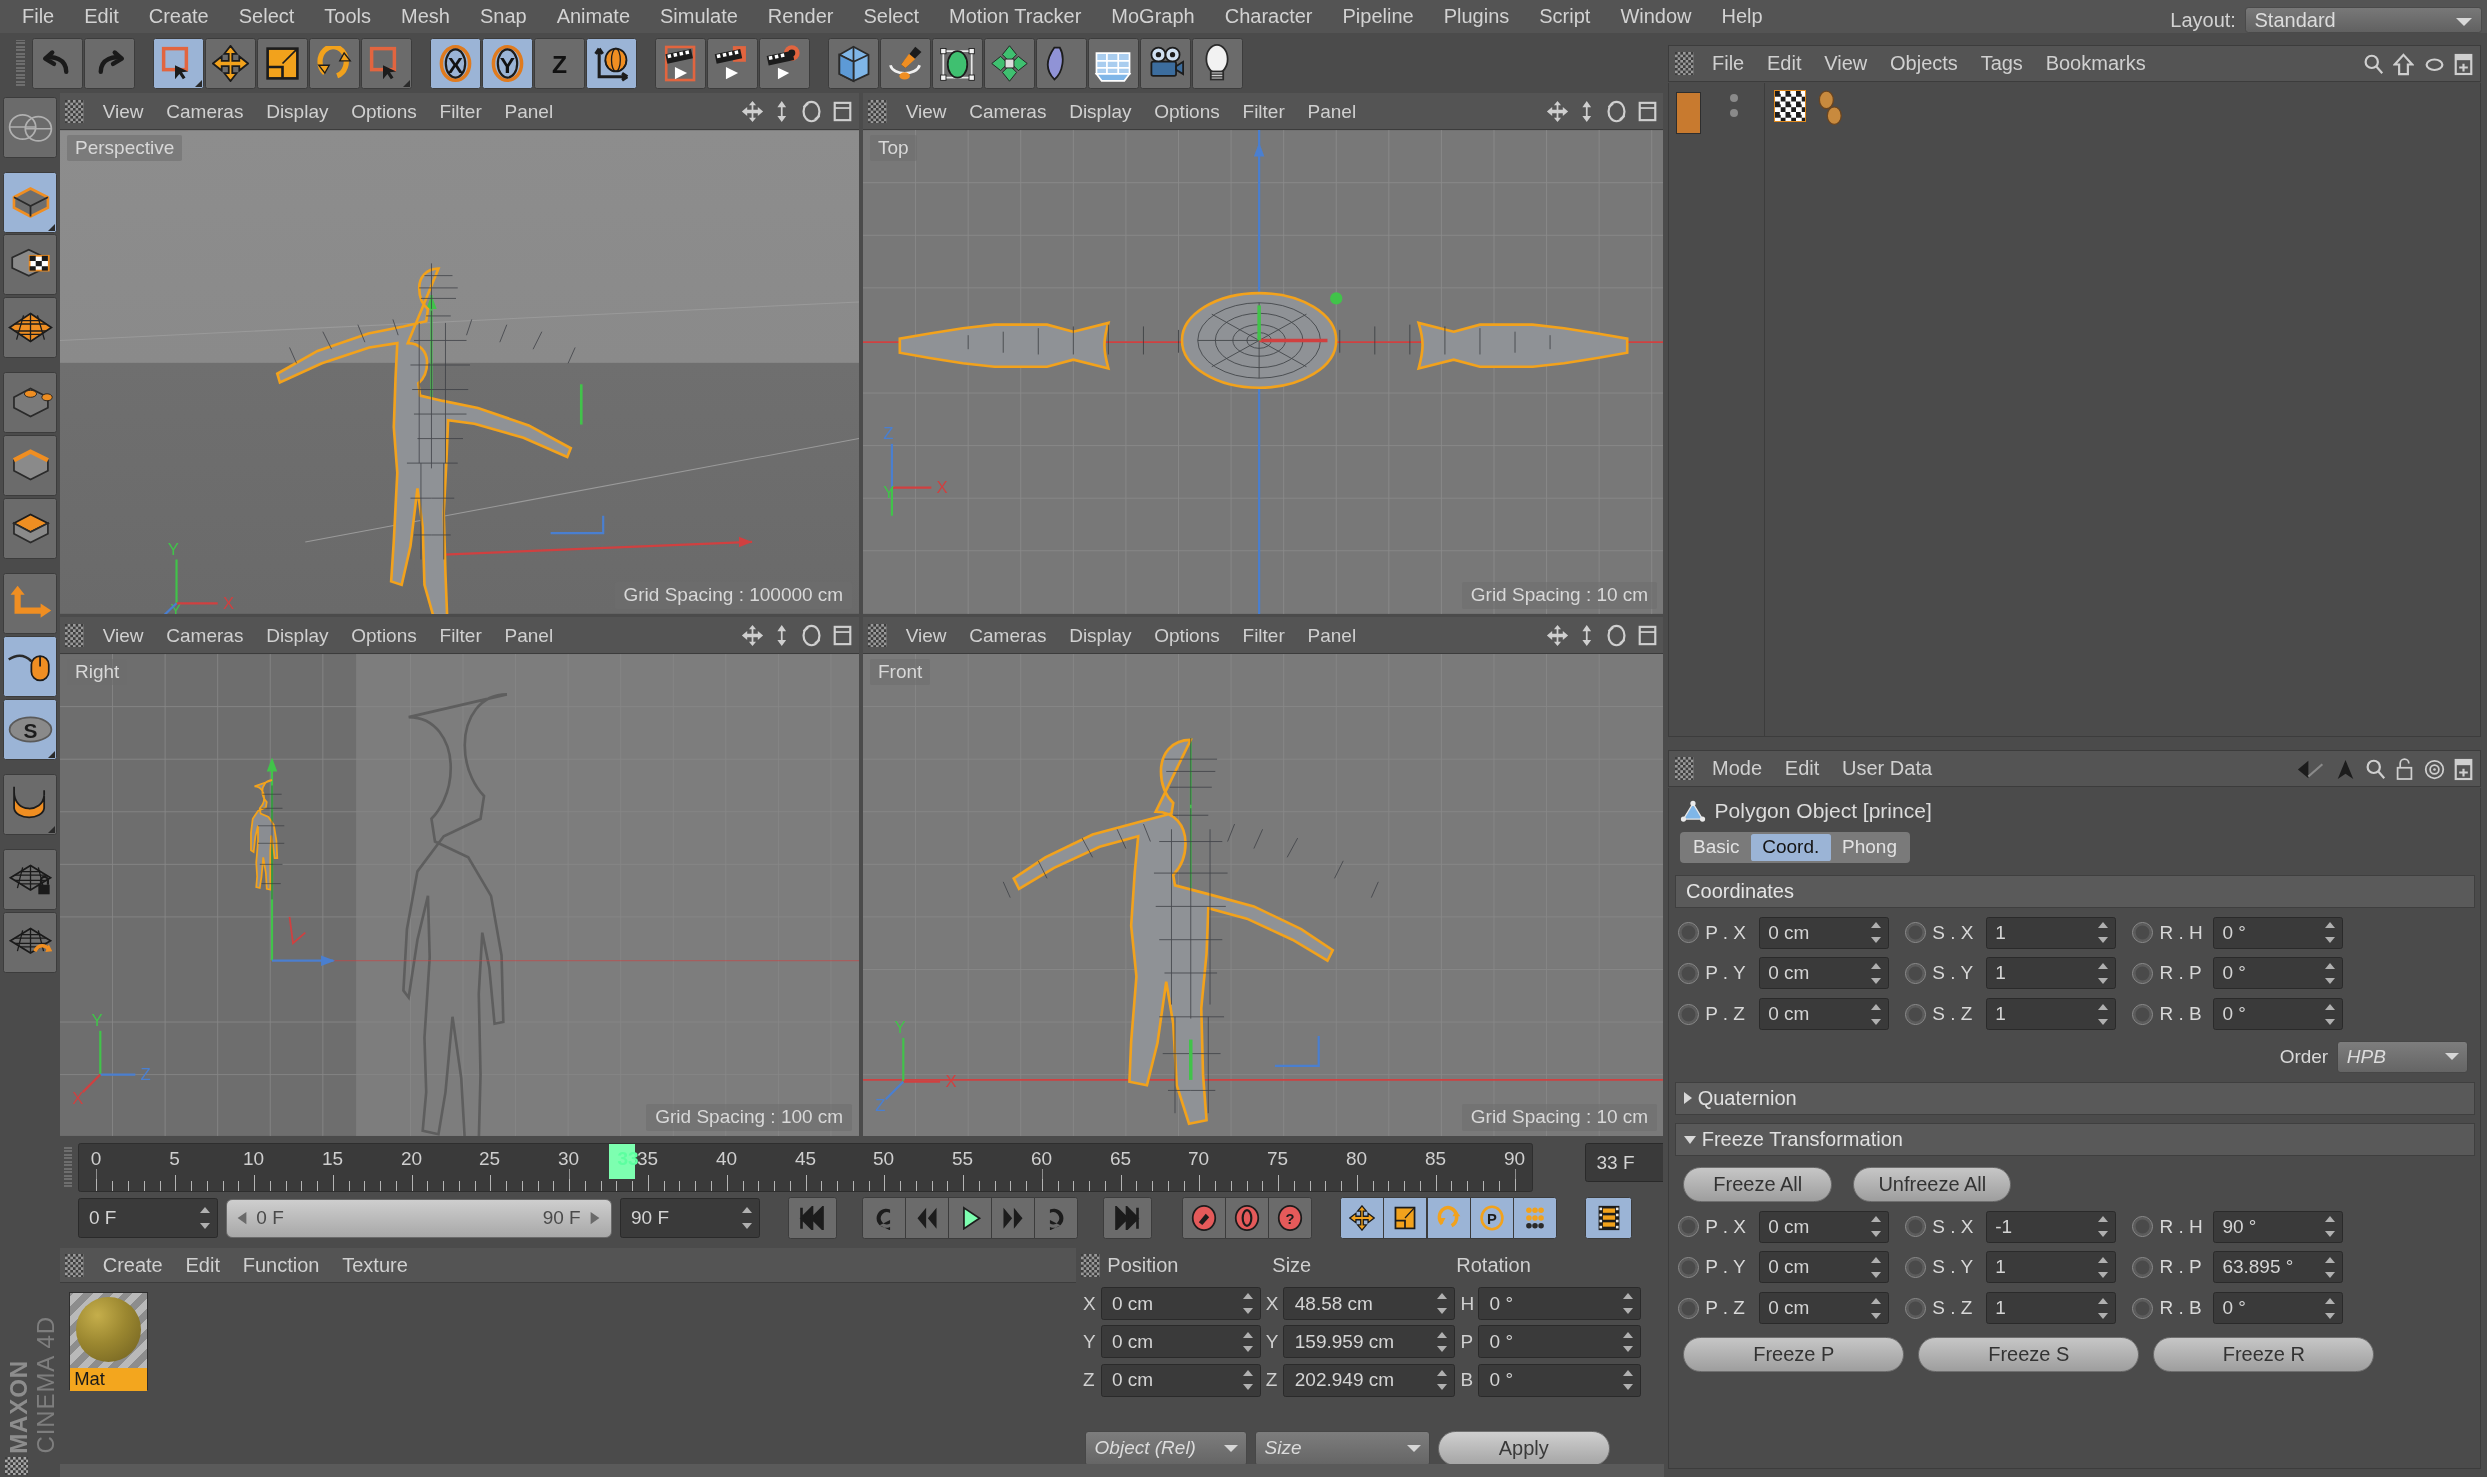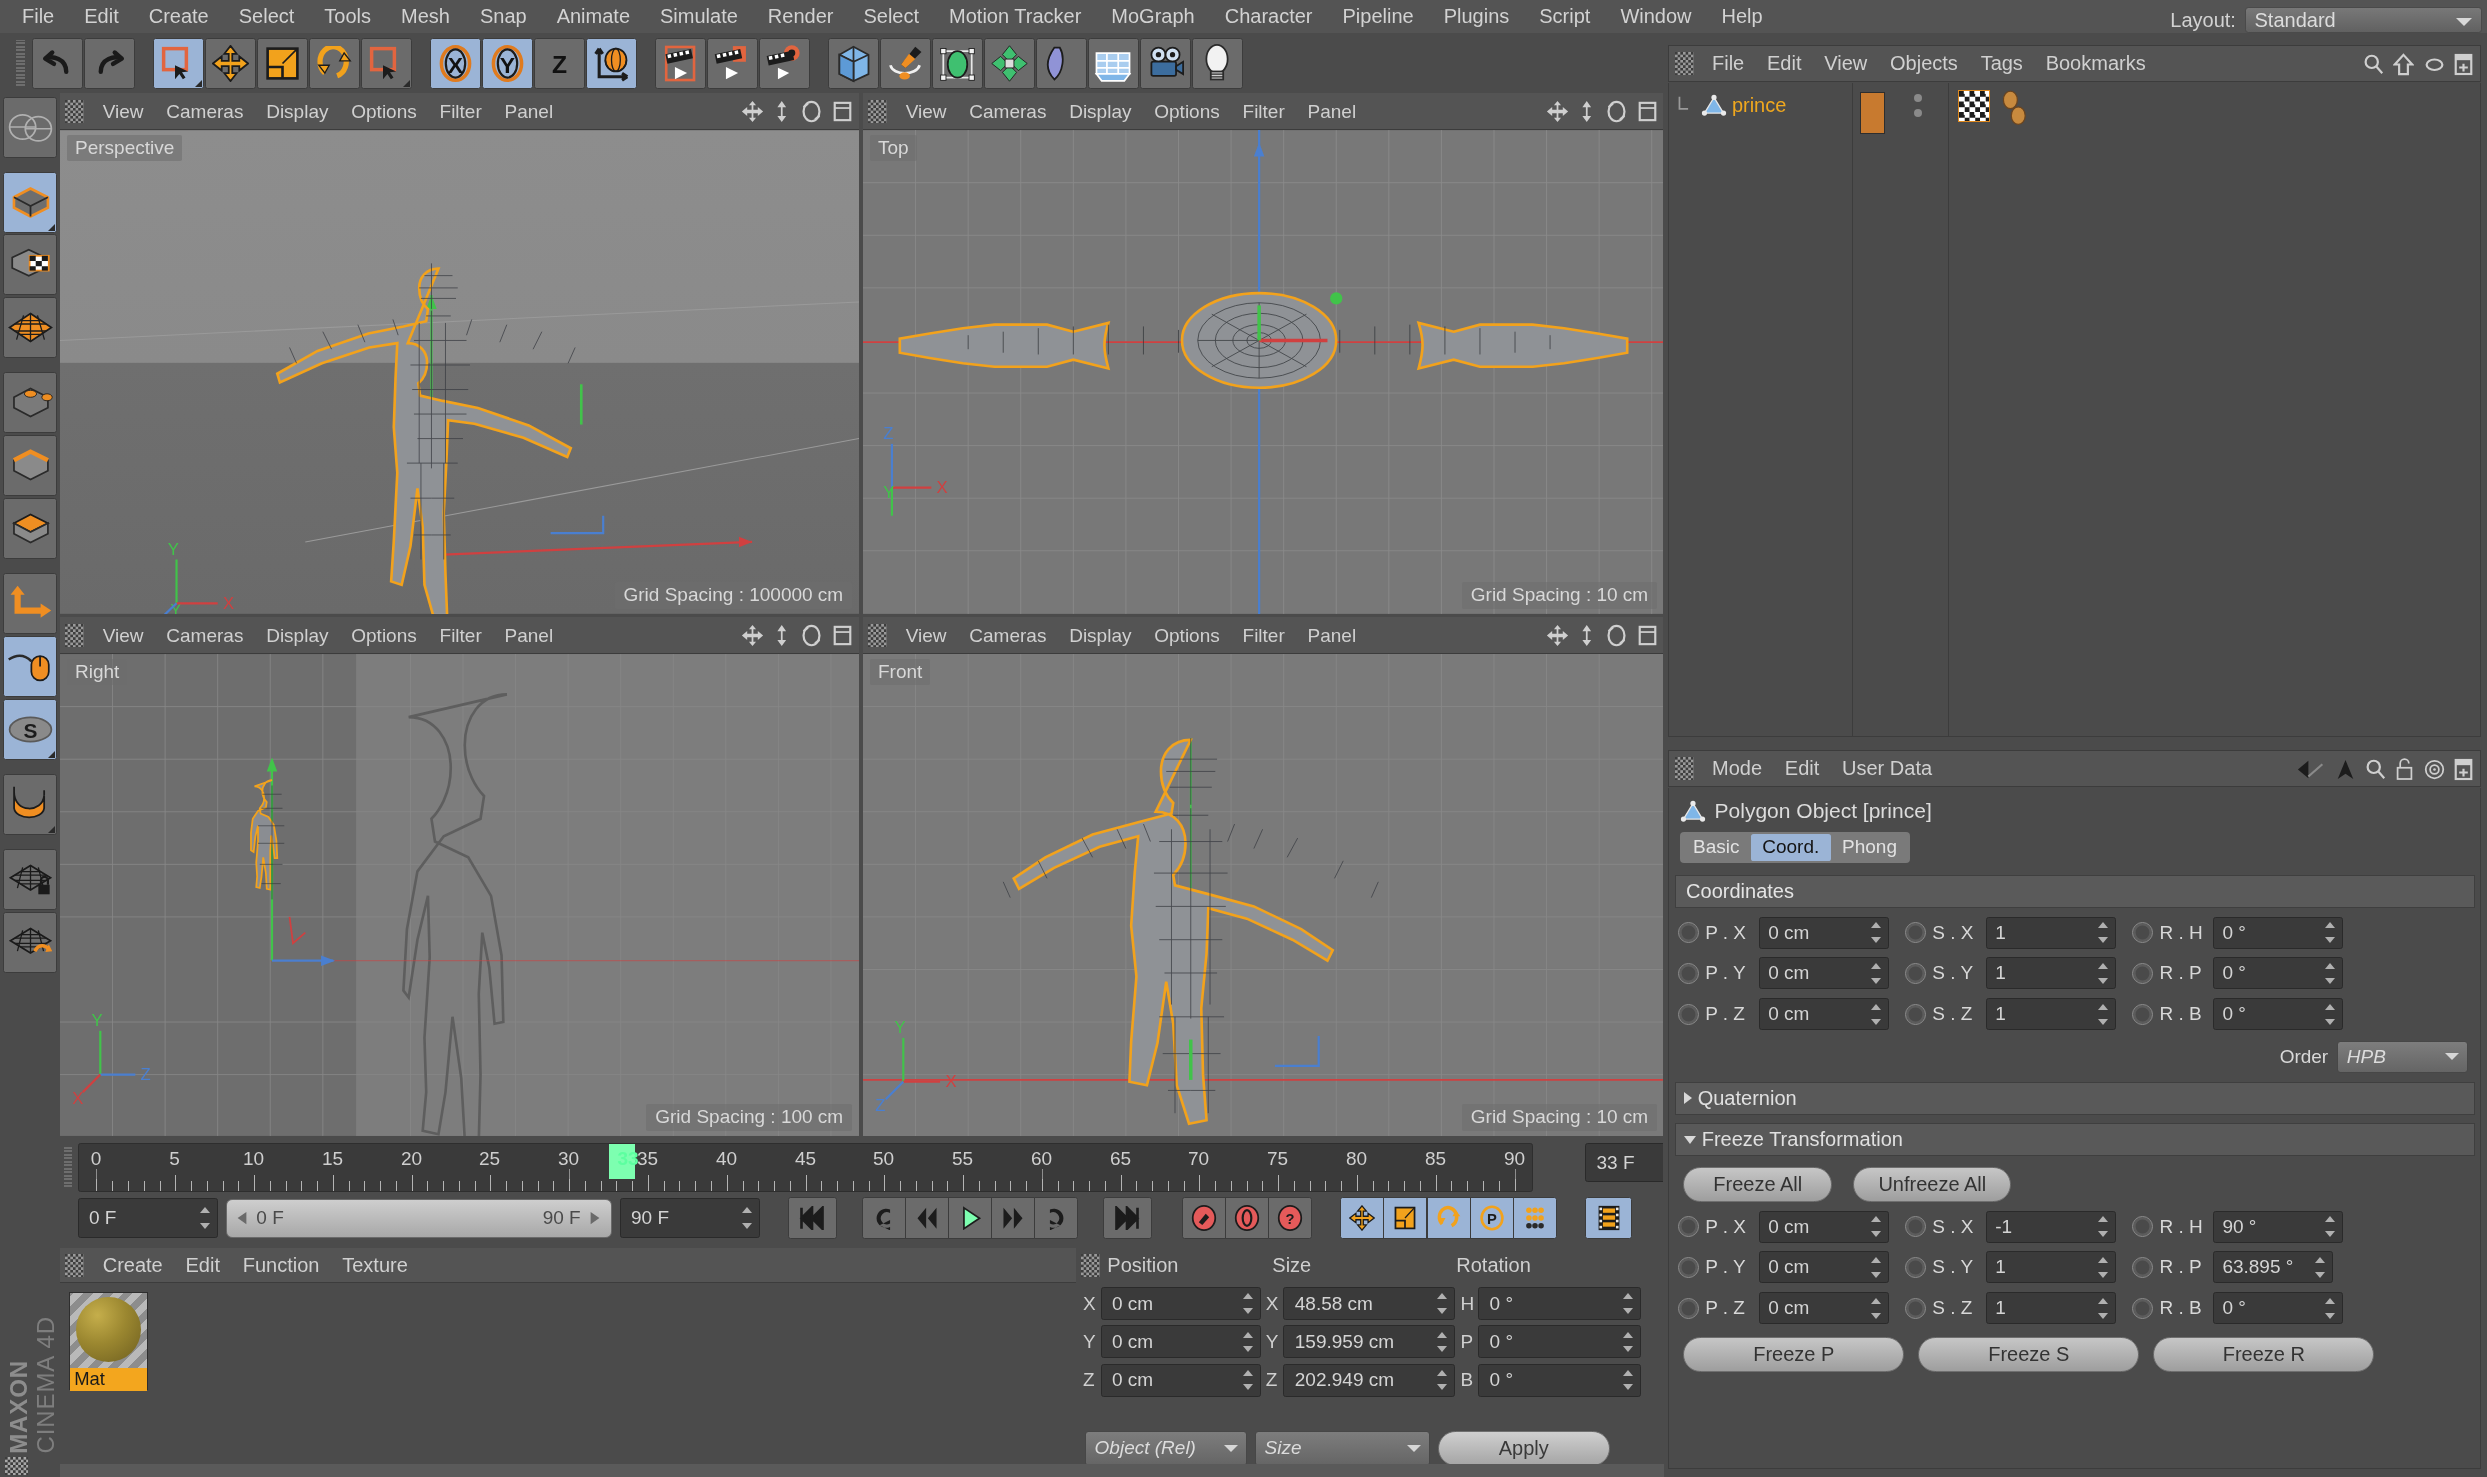--- a/index.html
+++ b/index.html
@@ -1244,34 +1244,20 @@
               <ellipse cx="12" cy="10" rx="9" ry="6" fill="none" stroke="#cfcfcf" stroke-width="2.5"></ellipse>
             </svg>
           <svg width="19" height="23" viewBox="0 0 22 26">
               <rect x="2" y="2" width="18" height="22" fill="none" stroke="#cfcfcf" stroke-width="2.5"></rect>
               <rect x="2" y="2" width="18" height="6" fill="#cfcfcf"></rect>
               <path d="M11 12 L11 21 M6 16.5 L16 16.5" stroke="#cfcfcf" stroke-width="2.5"></path>
             </svg>
         </div>
       </div>
       <div class="ombody">
-        <div class="omtree">
-          <div class="omrow">
-            <svg width="19" height="21" viewBox="0 0 22 24">
-                <path d="M4 2 L4 16 L14 16" stroke="#9a9a9a" stroke-width="2" fill="none"></path>
-              </svg>
-            <svg width="26" height="24.5" viewBox="0 0 30 28">
-                <path d="M15 5 L26 23 L4 23 Z" fill="#7fb6e8" stroke="#e8e8e8" stroke-width="1.5"></path>
-                <circle cx="15" cy="5" r="3" fill="#eaeaea"></circle>
-                <circle cx="26" cy="23" r="3" fill="#eaeaea"></circle>
-                <circle cx="4" cy="23" r="3" fill="#eaeaea"></circle>
-              </svg>
-            <span class="omname">prince</span>
-          </div>
-        </div>
         <div class="omcol2">
           <div style="width:24.5px;height:42px;background:#c87a2f;margin-left:7px;border:0.9px solid #2e2e2e;"></div>
           <div class="dotcol">
             <div class="dot"></div>
             <div class="dot"></div>
           </div>
         </div>
         <div class="omtags">
           <div style="width:32px;height:32px;border:1.8px solid #e08a1e;background:repeating-conic-gradient(#ffffff 0% 25%, #1c1c1c 0% 50%) 0 0/10.5px 10.5px;"></div>
           <svg width="35" height="39" viewBox="0 0 40 44">
@@ -1467,21 +1453,21 @@
               </div>
               <span class="radio"></span>
               <span class="clbl">S . Y</span>
               <div class="cfield" style="width:130px">
                 <span>1</span>
                 <span class="arrup" style="top:4.4px"></span>
                 <span class="arrdn" style="bottom:4.4px"></span>
               </div>
               <span class="radio"></span>
               <span class="clbl">R . P</span>
-              <div class="cfield" style="width:120px;margin-right:16px">
+              <div class="cfield" style="width:130px;margin-right:16px">
                 <span>63.895 °</span>
                 <span class="arrup" style="top:4.4px"></span>
                 <span class="arrdn" style="bottom:4.4px"></span>
               </div>
             </div>
             <div class="crow">
               <span class="radio"></span>
               <span class="clbl">P . Z</span>
               <div class="cfield" style="width:130px">
                 <span>0 cm</span>

